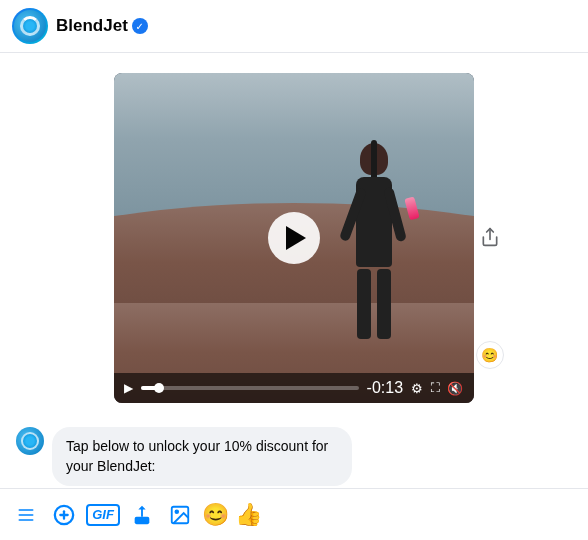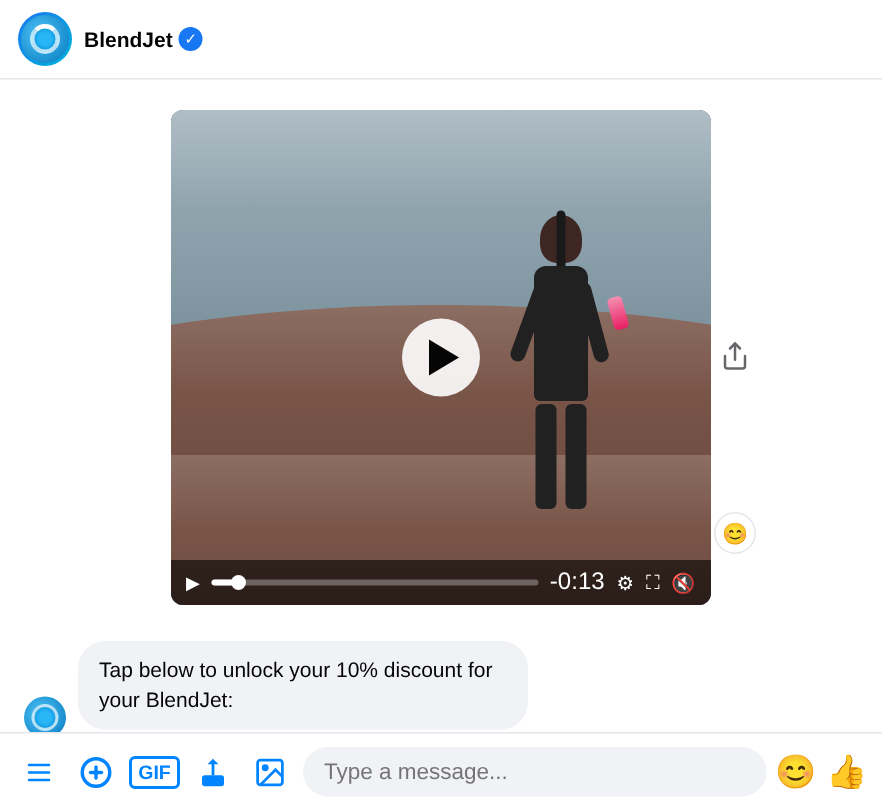--- a/index.html
+++ b/index.html
@@ -43,21 +43,21 @@
     }
     .avatar-swirl {
       width: 20px;
       height: 20px;
       border-radius: 50%;
       border: 3px solid rgba(255,255,255,0.7);
       border-top-color: #fff;
       background: radial-gradient(circle, #29b6f6 40%, #0288d1);
     }
     .header-name {
-      font-size: 14px;
+      font-size: 17px;
       font-weight: 600;
       color: #050505;
     }
     .verified-badge {
       display: inline-flex;
       align-items: center;
       justify-content: center;
       width: 16px;
       height: 16px;
       background: #1877f2;
@@ -282,21 +282,20 @@
       border-radius: 18px;
       padding: 10px 14px;
       max-width: 300px;
       font-size: 14px;
       color: #050505;
       line-height: 1.4;
       margin-bottom: 6px;
     }
     .message-row {
       display: flex;
-      align-items: flex-end;
       gap: 8px;
       margin-bottom: 4px;
     }
     .msg-avatar {
       width: 28px;
       height: 28px;
       border-radius: 50%;
       background: radial-gradient(circle at 40% 40%, #4fc3f7, #0277bd);
       flex-shrink: 0;
       display: flex;
@@ -328,20 +327,21 @@
       width: 32px;
       height: 32px;
       display: flex;
       align-items: center;
       justify-content: center;
       border-radius: 50%;
       cursor: pointer;
       font-size: 20px;
       color: #0084ff;
       flex-shrink: 0;
+      font-style: italic;
     }
     .message-input {
       flex: 1;
       background: #f0f2f5;
       border: none;
       border-radius: 20px;
       padding: 8px 14px;
       font-size: 15px;
       color: #65676b;
       outline: none;
@@ -465,16 +465,15 @@
       <rect x="4" y="14" width="16" height="8" rx="2" fill="#0084ff"></rect>
     </svg>
   </div>
   <div class="toolbar-icon">
     <svg width="22" height="22" viewBox="0 0 24 24" fill="none" stroke="#0084ff" stroke-width="2">
       <rect x="3" y="3" width="18" height="18" rx="2"></rect>
       <circle cx="8.5" cy="8.5" r="1.5" fill="#0084ff"></circle>
       <polyline points="21 15 16 10 5 21" stroke="#0084ff"></polyline>
     </svg>
   </div>
-  <input class="message-input" type="text" placeholder="Type a message..." style="">
   <span class="emoji-icon">😊</span>
   <span class="thumb-icon">👍</span>
 </div>
 
 </body></html>

